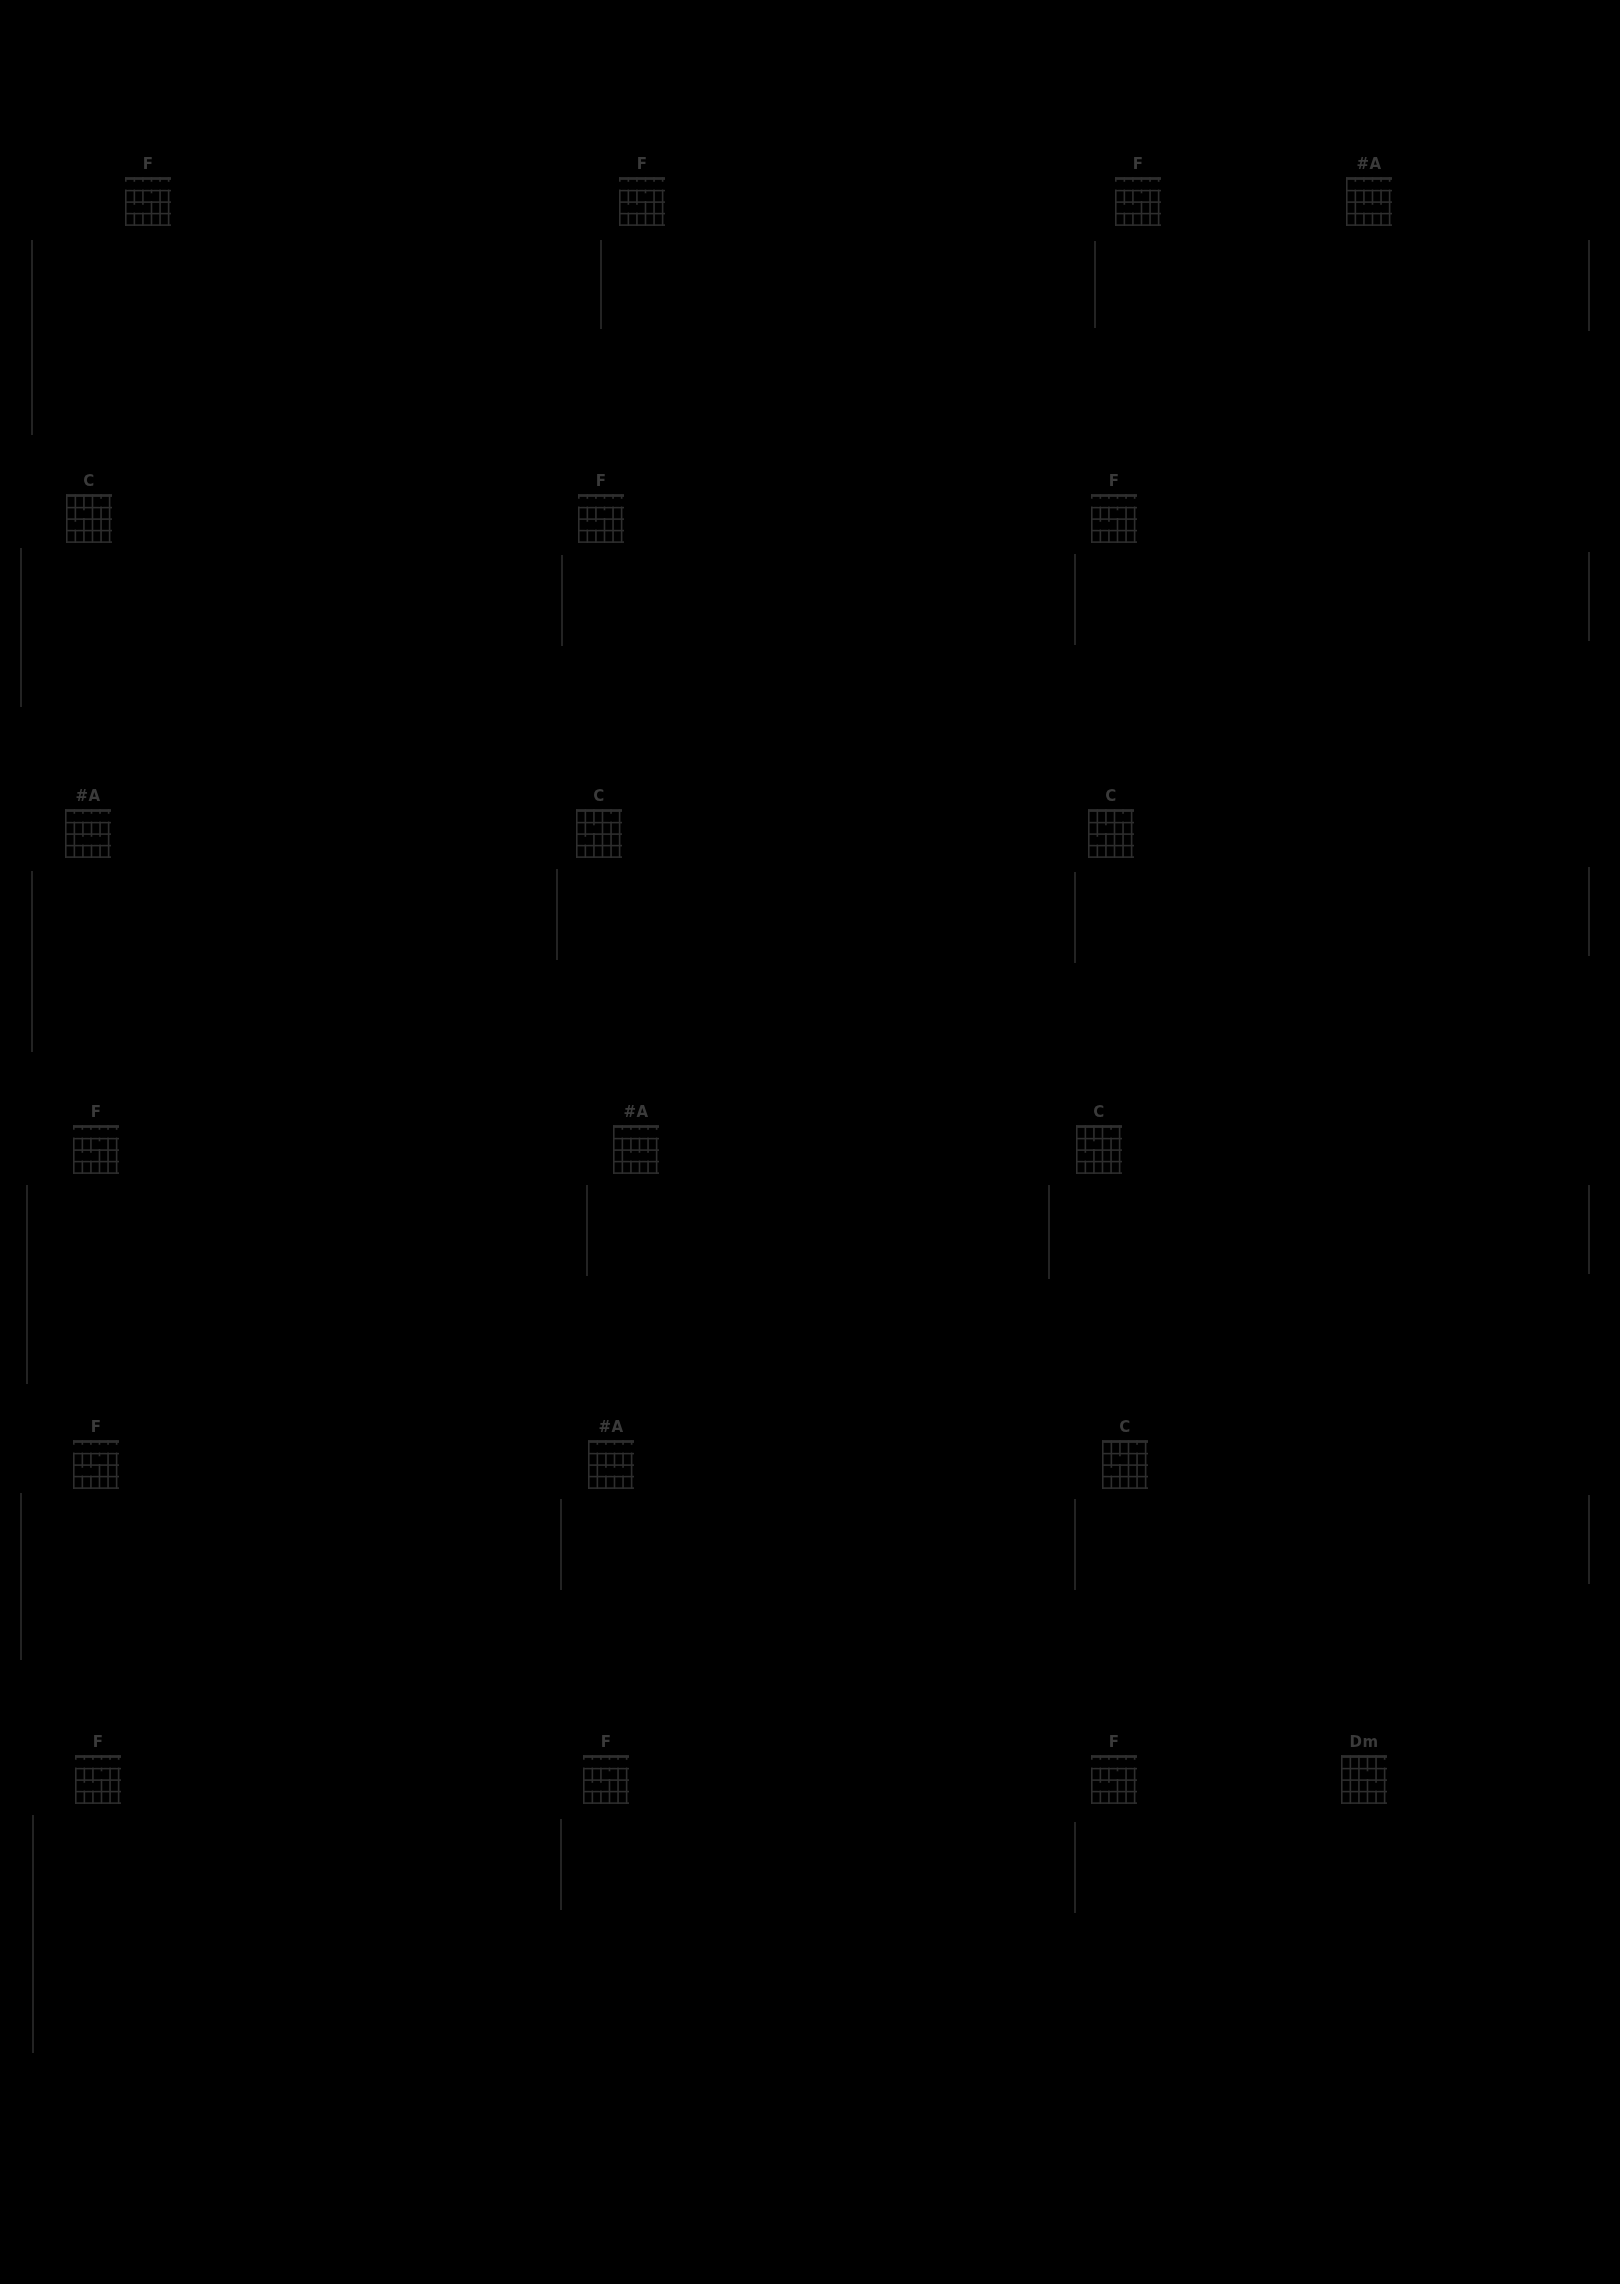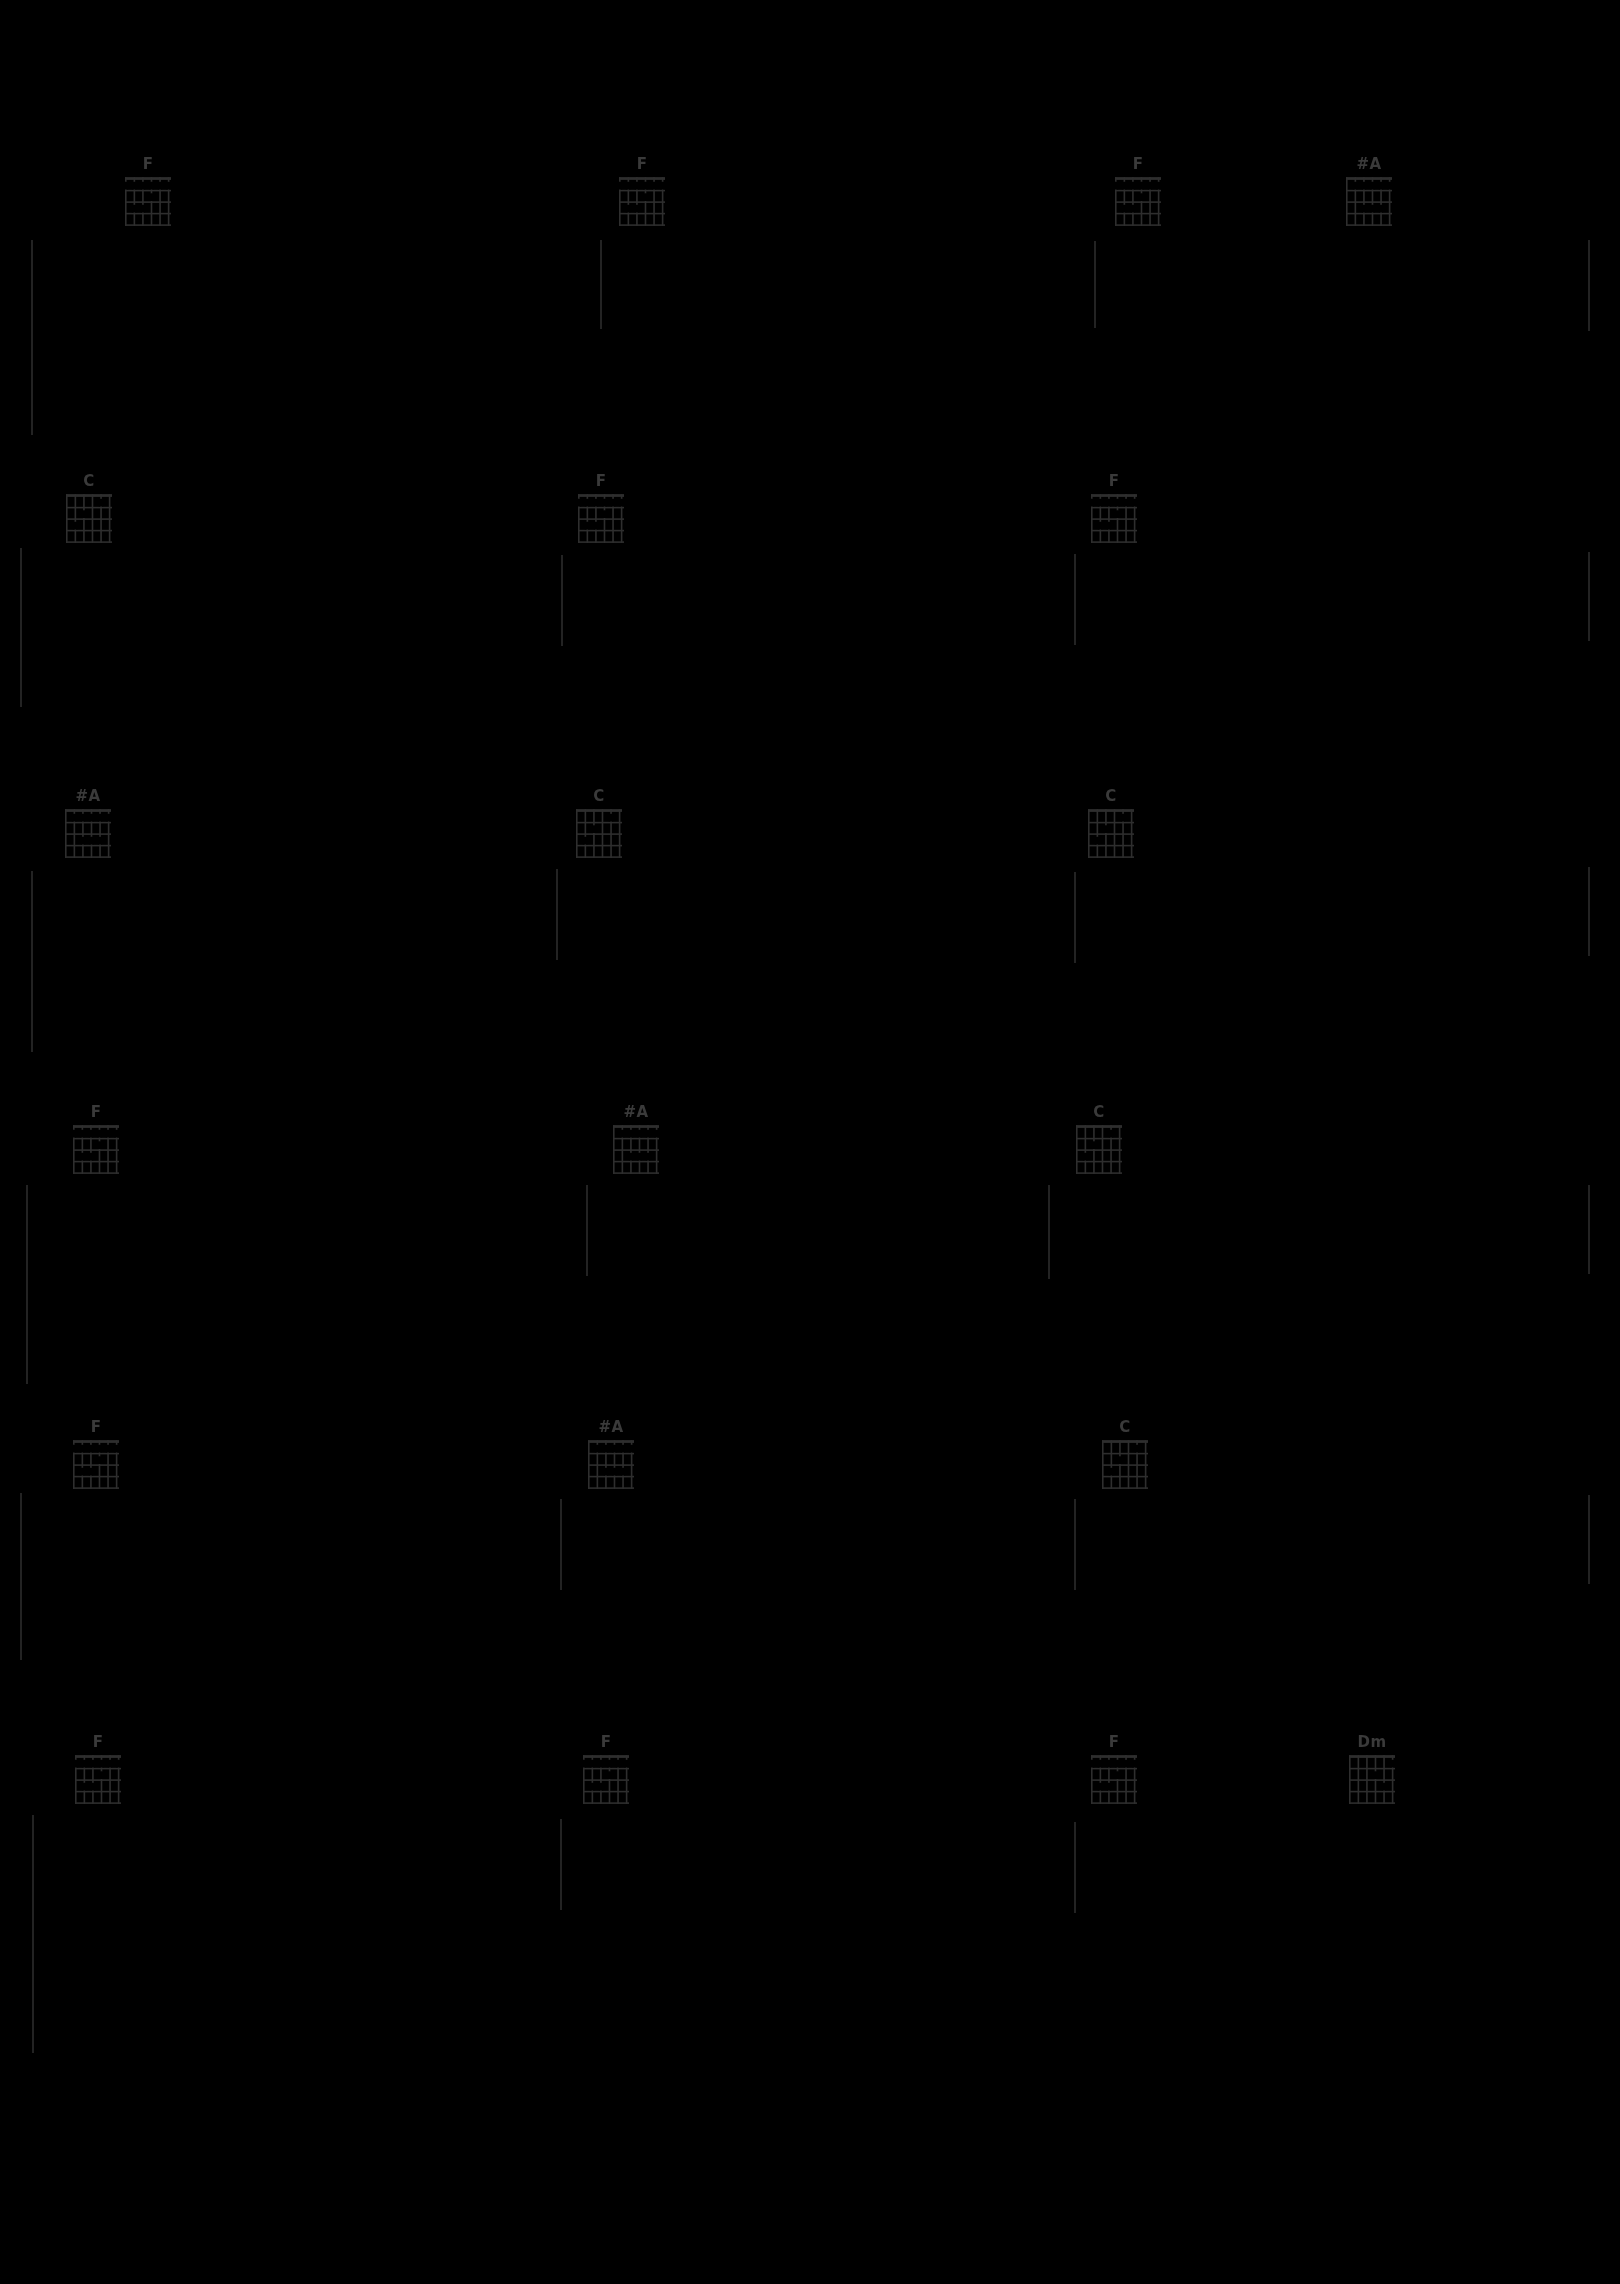--- a/index.html
+++ b/index.html
@@ -463,21 +463,21 @@
         <circle cx="11.8" cy="10.75" r="5" fill="#000000"></circle>
         <circle cx="22.6" cy="10.75" r="5" fill="#000000"></circle>
         <circle cx="33.400000000000006" cy="10.75" r="5" fill="#000000"></circle>
         <circle cx="44.2" cy="10.75" r="5" fill="#000000"></circle>
         <circle cx="55" cy="10.75" r="5" fill="#000000"></circle>
         <circle cx="33.400000000000006" cy="25.25" r="5" fill="#000000"></circle>
         <circle cx="11.8" cy="39.75" r="5" fill="#000000"></circle>
         <circle cx="22.6" cy="39.75" r="5" fill="#000000"></circle>
       </svg>
     </div>
-    <div class="chord" style="left: 1341px; top: 1734px; margin-left: 8px;">
+    <div class="chord" style="left: 1341px; top: 1734px;">
       <div class="chord-label">Dm</div>
       <svg width="46" height="51" viewBox="0 0 58 64">
         <rect x="0" y="0" width="58" height="3.5" fill="#2e2e2e"></rect>
         <rect x="0" y="16" width="58" height="2" fill="#2e2e2e"></rect>
         <rect x="0" y="30.5" width="58" height="2" fill="#2e2e2e"></rect>
         <rect x="0" y="45" width="58" height="2" fill="#2e2e2e"></rect>
         <rect x="0" y="59.5" width="58" height="2" fill="#2e2e2e"></rect>
         <rect x="0" y="0" width="2" height="61.5" fill="#2e2e2e"></rect>
         <rect x="10.8" y="0" width="2" height="61.5" fill="#2e2e2e"></rect>
         <rect x="21.6" y="0" width="2" height="61.5" fill="#2e2e2e"></rect>

